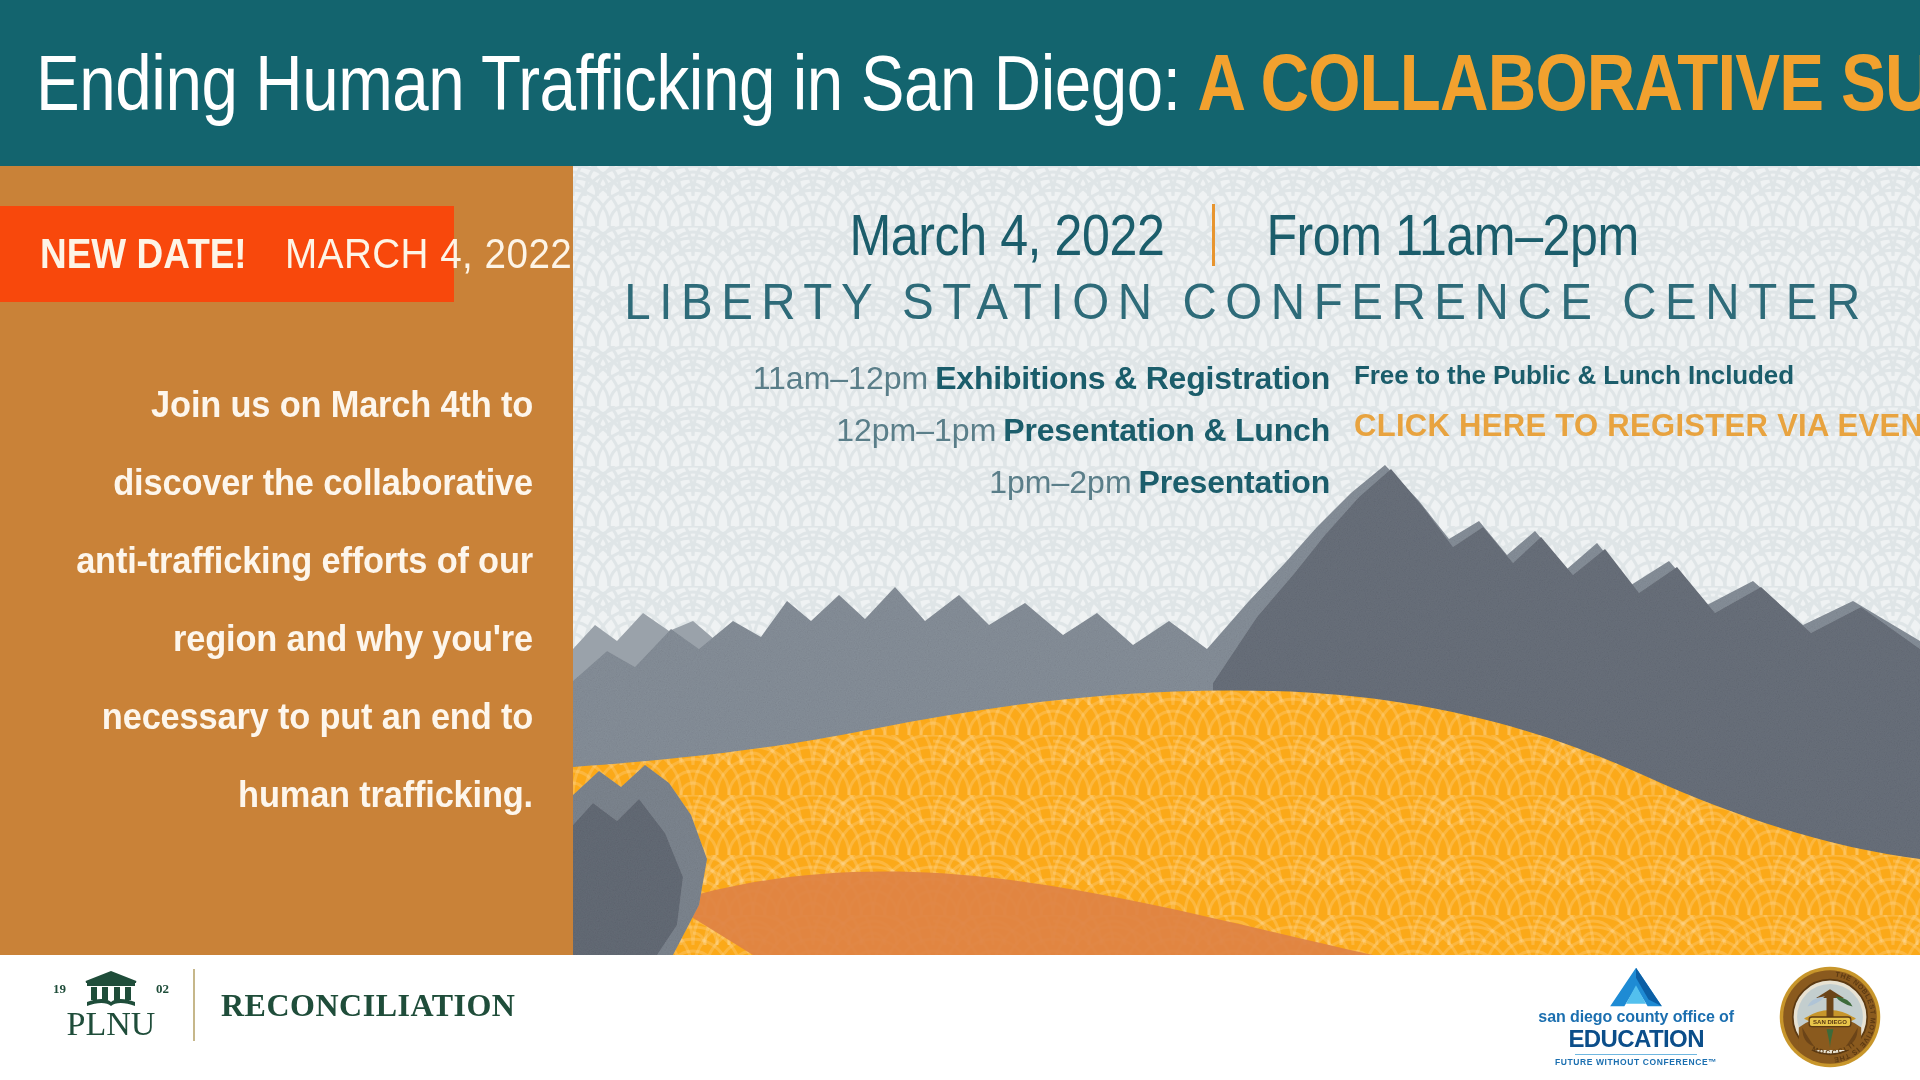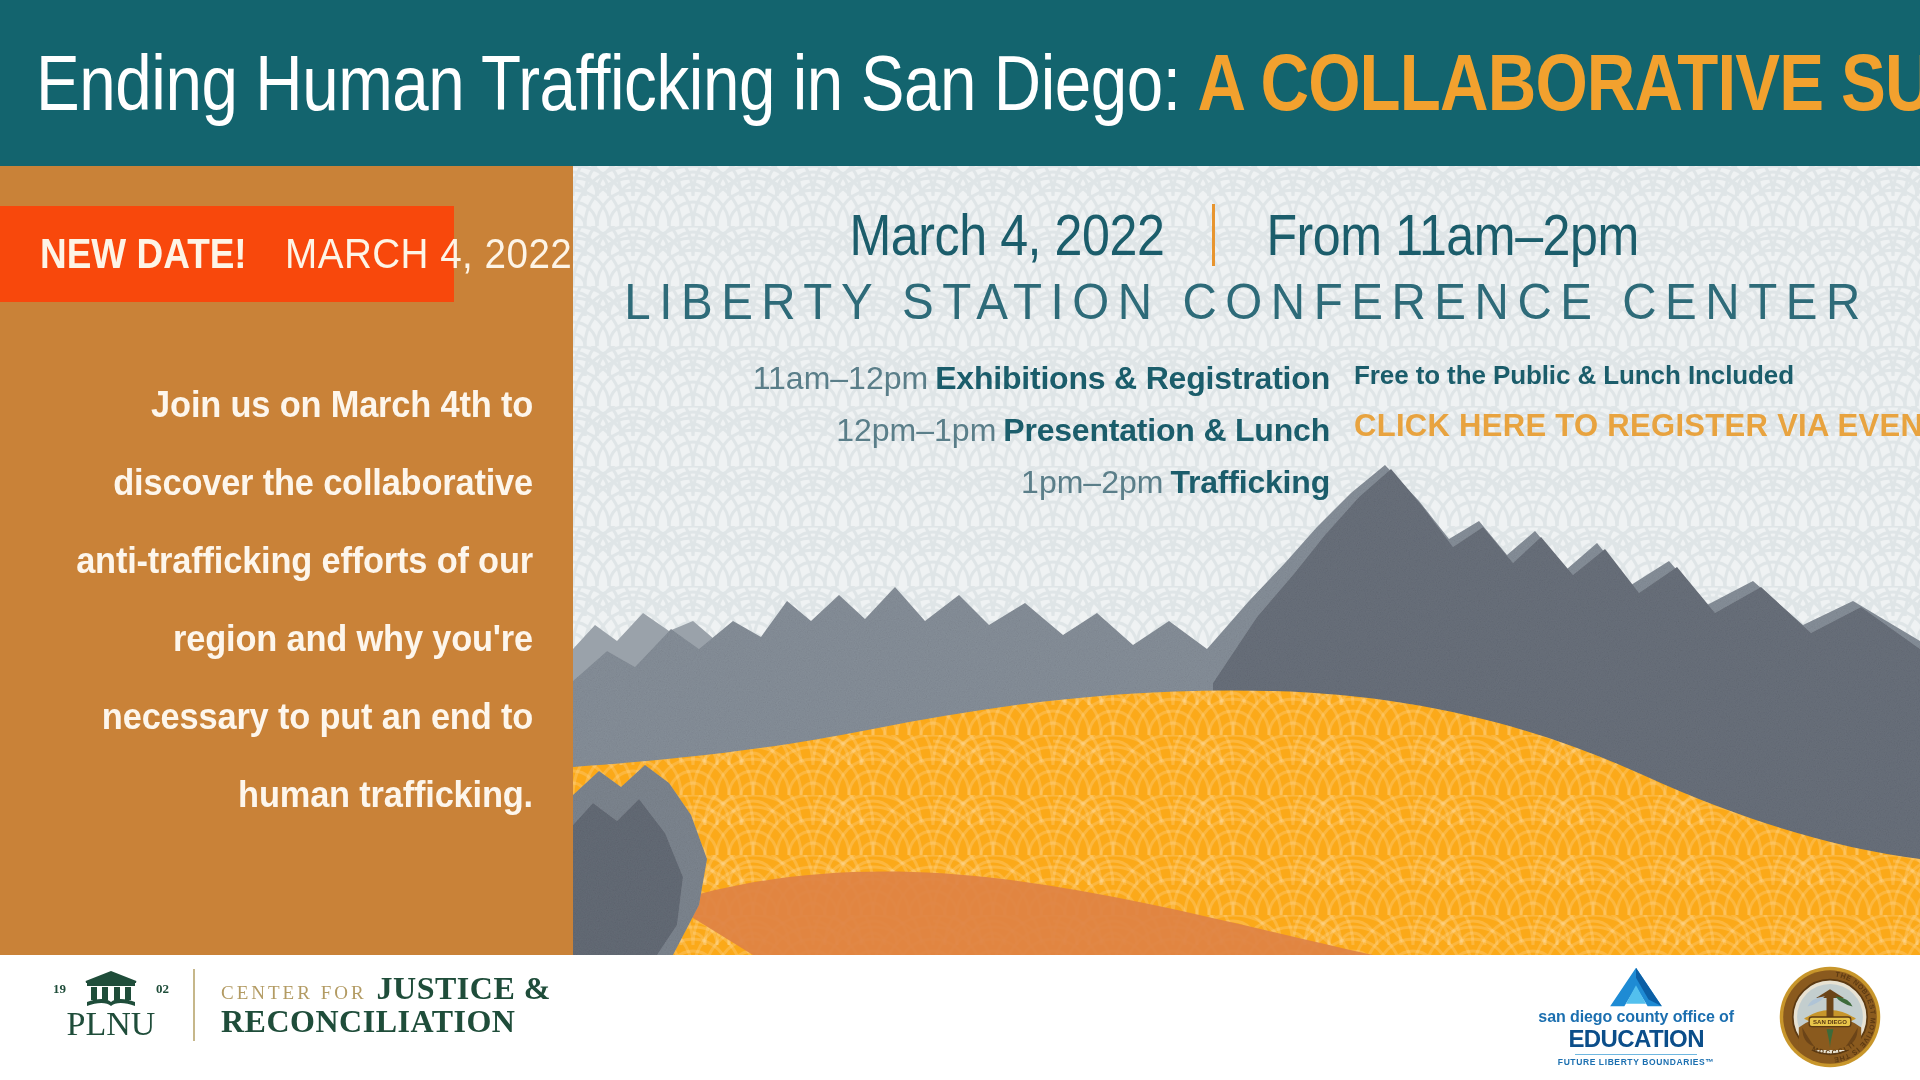--- a/index.html
+++ b/index.html
@@ -492,21 +492,21 @@
 
     <div class="cols">
       <div class="col-left">
         <div class="sched-row">
           <span class="sched-time">11am–12pm</span><span class="sched-label">Exhibitions &amp; Registration</span>
         </div>
         <div class="sched-row">
           <span class="sched-time">12pm–1pm</span><span class="sched-label">Presentation &amp; Lunch</span>
         </div>
         <div class="sched-row">
-          <span class="sched-time">1pm–2pm</span><span class="sched-label">Trafficking</span>
+          <span class="sched-time">1pm–2pm</span><span class="sched-label">Presentation</span>
         </div>
       </div>
       <div class="col-right">
         <div class="free-line">Free to the Public &amp; Lunch Included</div>
         <a class="register-link" href="#">CLICK HERE TO REGISTER VIA EVENTBRITE</a>
       </div>
     </div>
 
   </div>
 
@@ -526,41 +526,37 @@
               <rect x="43" y="18" width="6" height="13" fill="#1F4D3A" stroke="none"></rect>
               <path d="M5,33 C15,29 25,29 29,33 C33,29 43,29 53,33 L53,37 C43,33 33,33 29,37 C25,33 15,33 5,37 Z" fill="#1F4D3A" stroke="none"></path>
             </g>
           </svg>
           <span class="plnu-yr">02</span>
         </div>
         <div class="plnu-word">PLNU</div>
       </div>
       <div class="plnu-div"></div>
       <div class="cjr">
-        <div class="cjr-row1">
-          <span class="cjr-small">CENTER FOR</span>
-          <span class="cjr-big">JUSTICE &amp;</span>
-        </div>
         <div class="cjr-row2">RECONCILIATION</div>
       </div>
     </div>
 
     <div class="partners">
 
 
       <div class="sdcoe">
         <svg width="54" height="40" viewBox="0 0 64 48" xmlns="http://www.w3.org/2000/svg">
           <path d="M32,1 L63,47 L46,47 L32,24 L18,47 L1,47 Z" fill="#1E8BD4"></path>
           <path d="M32,1 L63,47 L47,39 L32,13 Z" fill="#0C5FA5"></path>
           <path d="M32,22 L44,44 L20,44 Z" fill="#53C0EE"></path>
         </svg>
         <span class="sdcoe-sub">san diego county office of</span>
         <span class="sdcoe-main">EDUCATION</span>
         <span class="sdcoe-rule"></span>
-        <span class="sdcoe-tag">FUTURE LIBERTY BOUNDARIES™</span>
+        <span class="sdcoe-tag">FUTURE WITHOUT CONFERENCE™</span>
       </div>
 
       <svg width="104" height="104" viewBox="0 0 120 120" xmlns="http://www.w3.org/2000/svg">
         <circle cx="60" cy="60" r="58" fill="#C8962B"></circle>
         <circle cx="60" cy="60" r="54" fill="#8A5A1E"></circle>
         <circle cx="60" cy="60" r="43" fill="#E8E2D2"></circle>
         <circle cx="60" cy="60" r="43" fill="none" stroke="#5C3A12" stroke-width="2"></circle>
         <path d="M60,22 a38,38 0 0 1 0,76 a38,38 0 0 1 0,-76" fill="#7FA9C9" opacity="0.35"></path>
         <path d="M24,72 q36,-26 72,0 l0,26 l-72,0 Z" fill="#8A5A1E"></path>
         <path d="M30,62 q30,-20 60,0 q-30,16 -60,0 Z" fill="#C8962B"></path>

